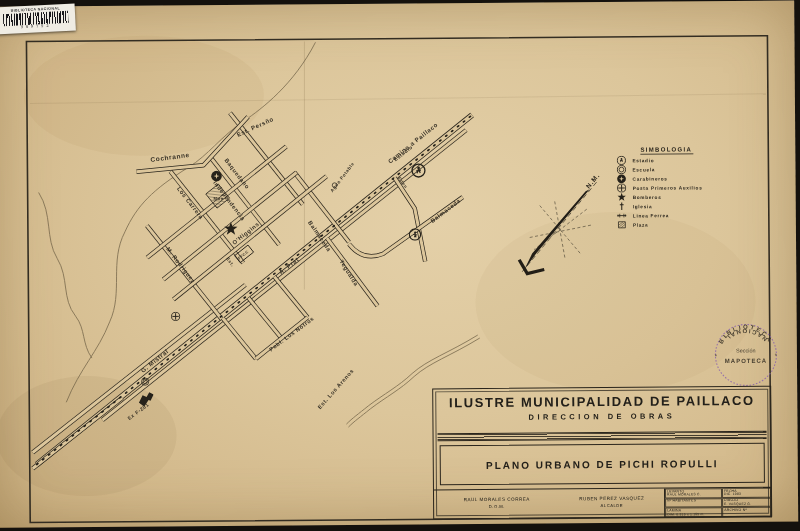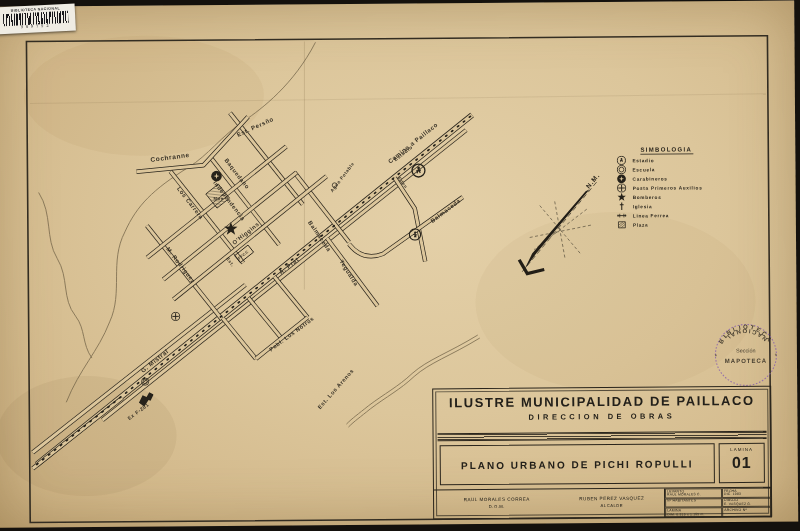--- a/index.html
+++ b/index.html
@@ -312,24 +312,20 @@
   </div>
 
   <div class="tblock">
     <div class="tb-head">
       <div class="tb-muni">ILUSTRE MUNICIPALIDAD DE PAILLACO</div>
       <div class="tb-dir">DIRECCION DE OBRAS</div>
     </div>
     <div class="tb-stripe"></div>
     <div class="tb-mid">
       <div class="tb-plan">PLANO URBANO DE PICHI ROPULLI</div>
-      <div class="tb-lamina">
-        <div class="l1">LAMINA</div>
-        <div class="l2">01</div>
-      </div>
     </div>
     <div class="tb-bottom">
       <div class="tb-sign">
         <div class="n">RAUL MORALES CORREA</div>
         <div class="r">D.O.M.</div>
       </div>
       <div class="tb-sign s2">
         <div class="n">RUBEN PEREZ VASQUEZ</div>
         <div class="r">ALCALDE</div>
       </div>

